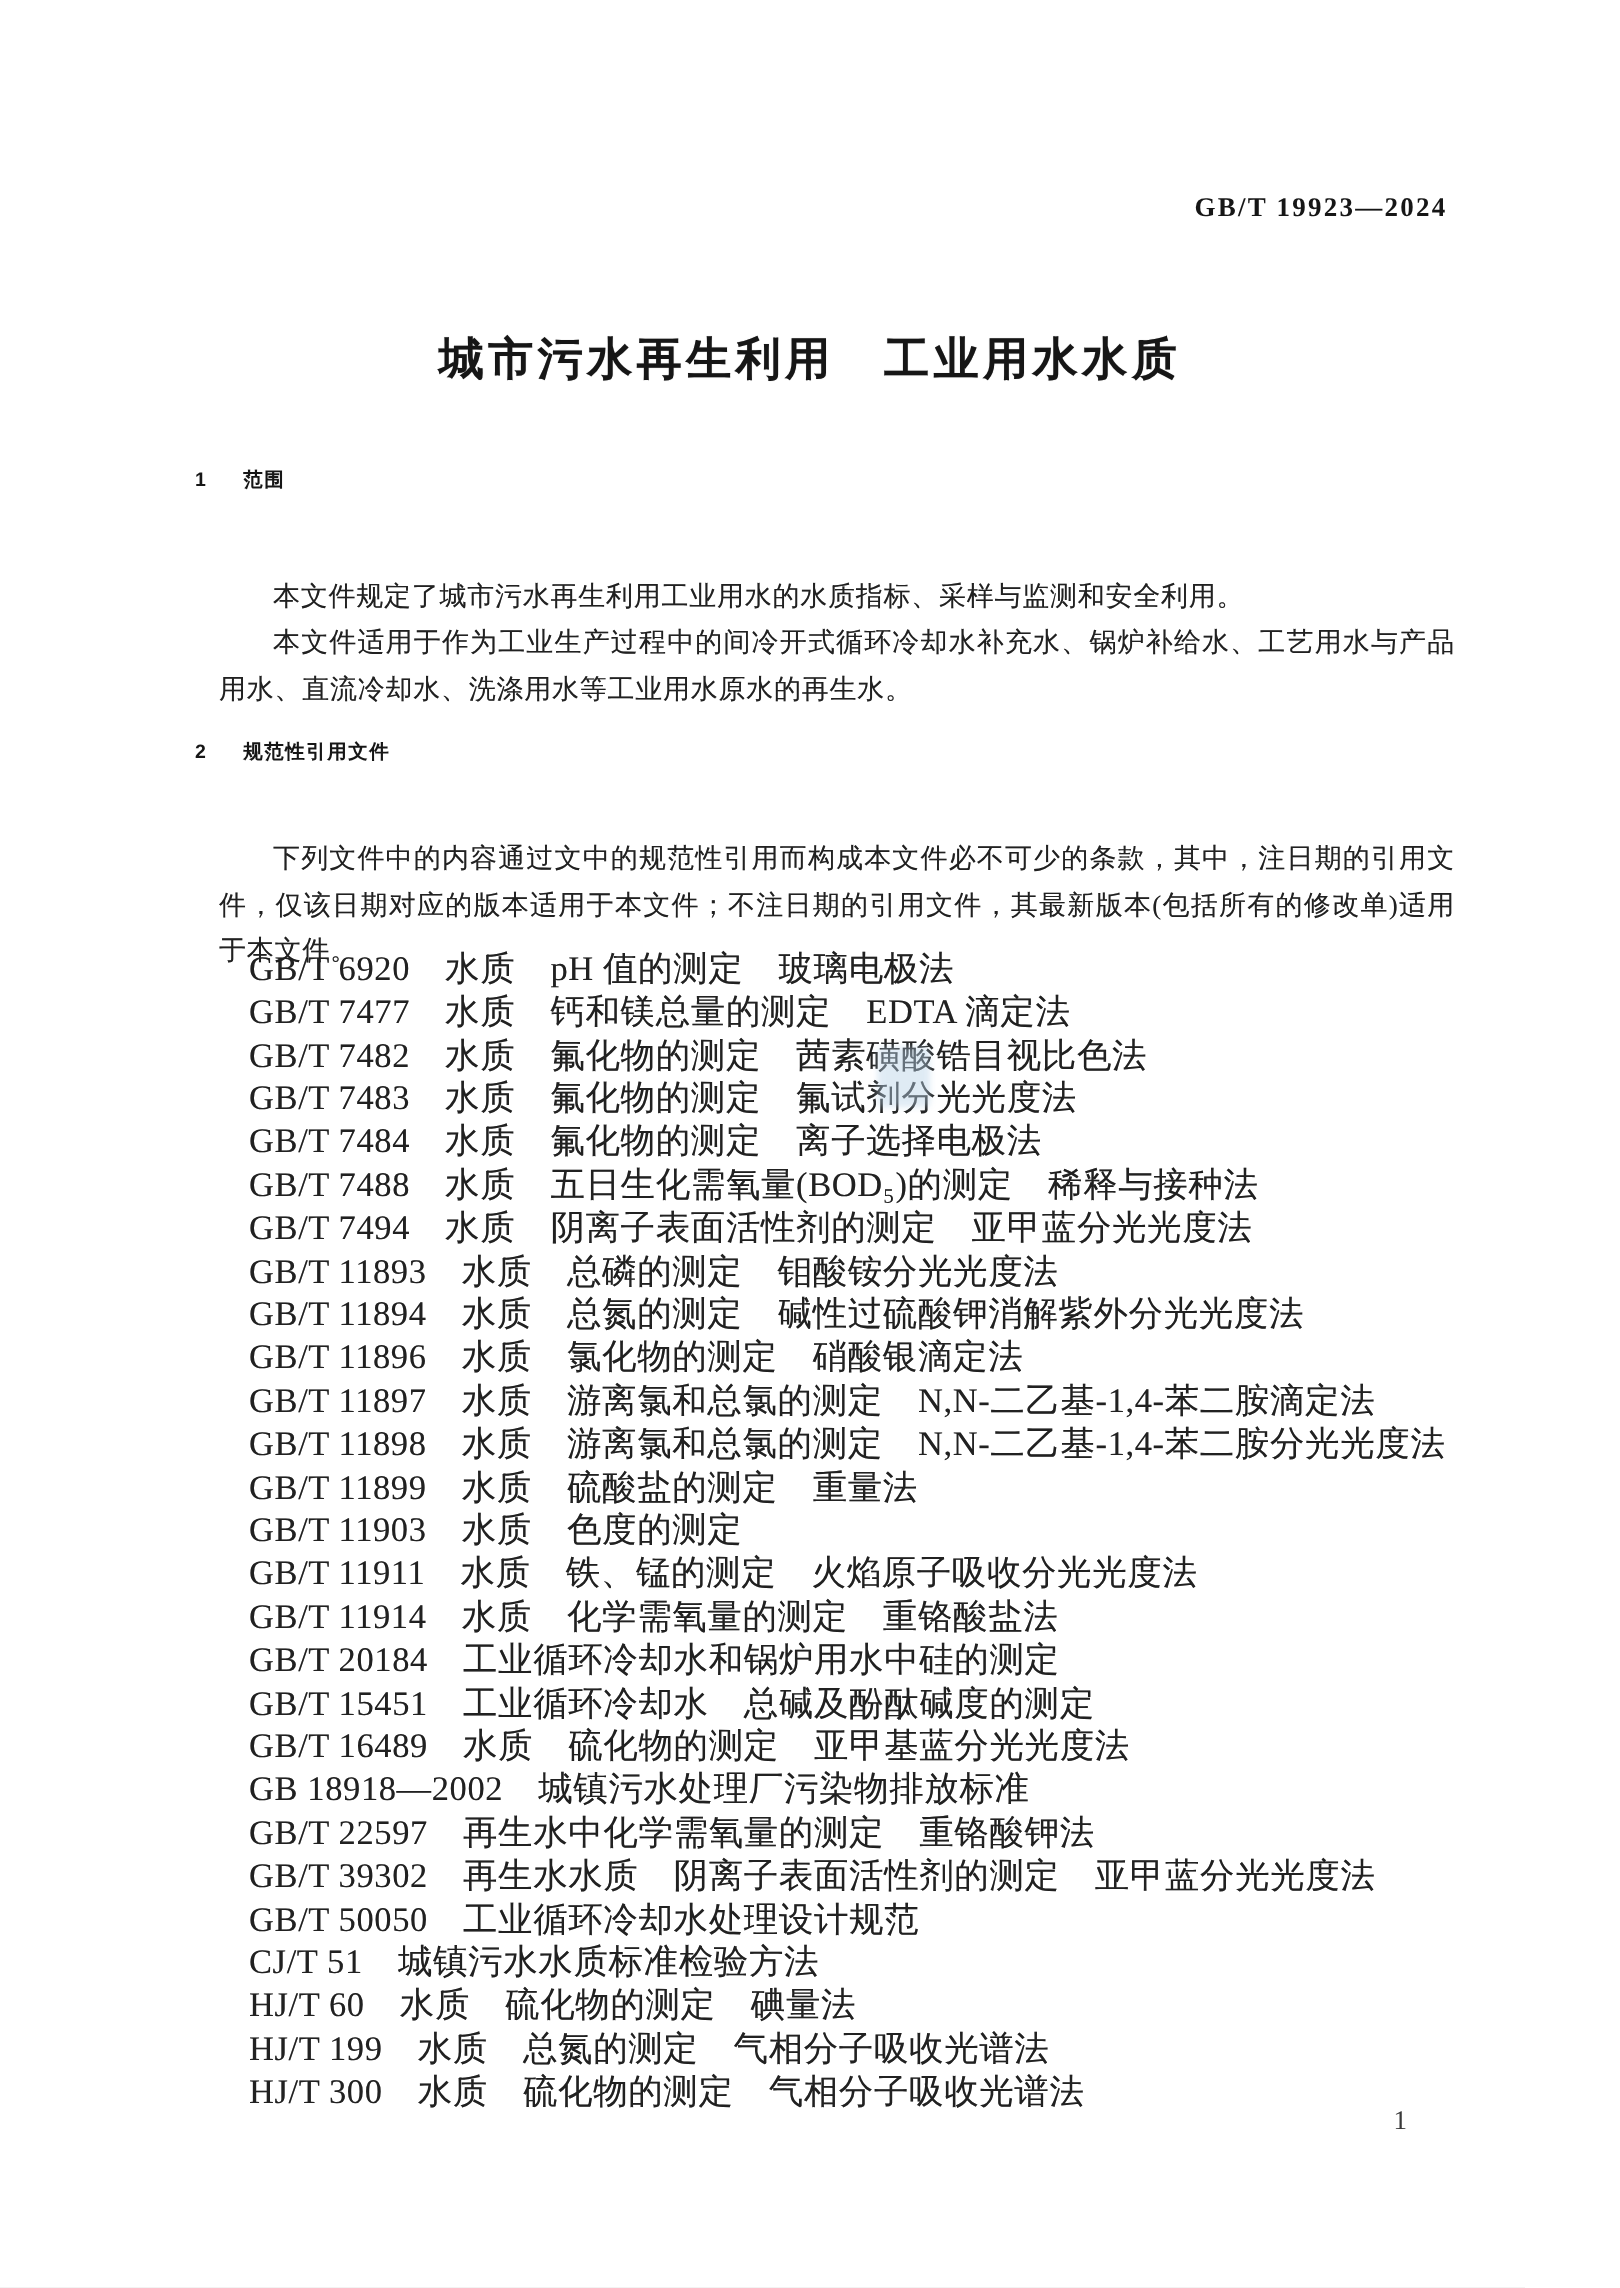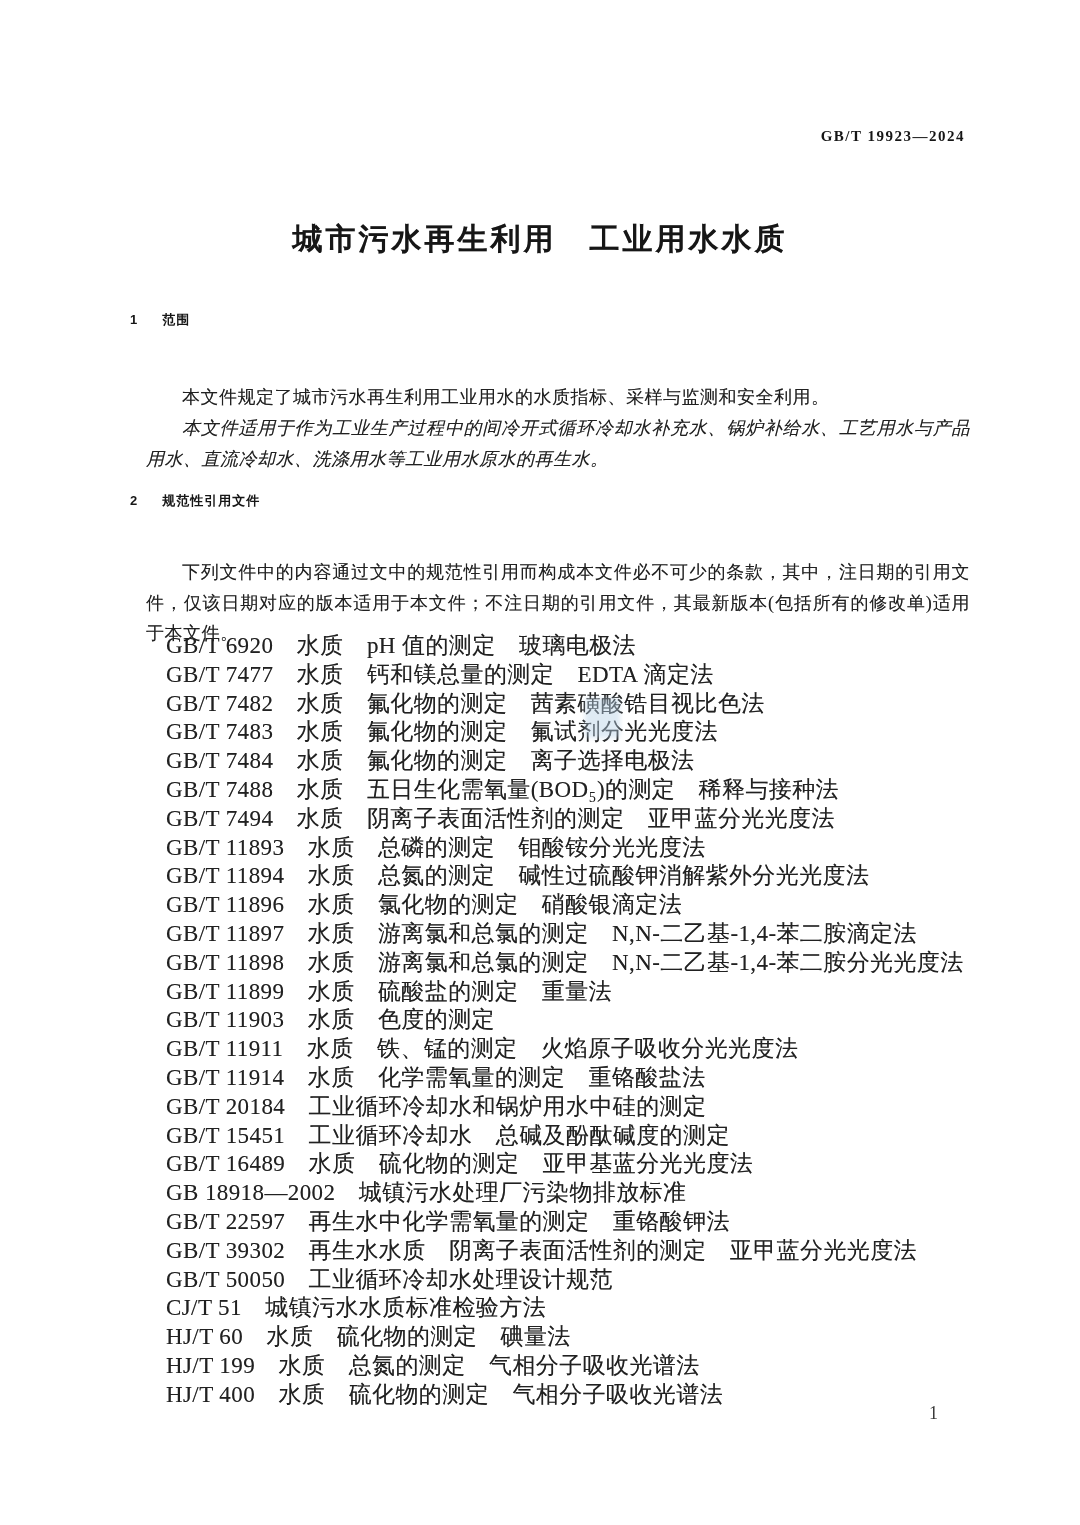--- a/index.html
+++ b/index.html
@@ -17,21 +17,21 @@
     font-family: "Liberation Serif", serif;
     color: var(--text, #212121);
   }
   
   .doc-number {
     position: absolute;
     top: 128px;
     right: 115px;
     font-family: "Liberation Serif", serif;
     font-weight: bold;
-    font-size: 15px;
+    font-size: 18px;
     letter-spacing: 1.5px;
     color: var(--heading, #161616);
   }
   
   .title {
     position: absolute;
     top: 219px;
     left: 0;
     width: 100%;
     margin: 0;
@@ -64,21 +64,21 @@
     margin: 16px;
     font-size: 18px;
     line-height: 30.5px;
     letter-spacing: 0.5px;
     text-align: justify;
     text-indent: 2em;
     color: var(--text, #212121);
     text-shadow: 0 0 0.4px rgba(0,0,0,0.35);
   }
   .p-scope-1 { top: 366px; }
-  .p-scope-2 { top: 397px; font-style: italic; }
+  .p-scope-2 { top: 397px; }
   .p-refs-intro { top: 541px; }
   
   .ref-list {
     position: absolute;
     left: 130px;
     top: 632px;
     width: 840px;
     padding-left: 36px;
     box-sizing: border-box;
   }
@@ -154,20 +154,20 @@
       <div class="ref-line">GB/T 20184　工业循环冷却水和锅炉用水中硅的测定</div>
       <div class="ref-line">GB/T 15451　工业循环冷却水　总碱及酚酞碱度的测定</div>
       <div class="ref-line">GB/T 16489　水质　硫化物的测定　亚甲基蓝分光光度法</div>
       <div class="ref-line">GB 18918—2002　城镇污水处理厂污染物排放标准</div>
       <div class="ref-line">GB/T 22597　再生水中化学需氧量的测定　重铬酸钾法</div>
       <div class="ref-line">GB/T 39302　再生水水质　阴离子表面活性剂的测定　亚甲蓝分光光度法</div>
       <div class="ref-line">GB/T 50050　工业循环冷却水处理设计规范</div>
       <div class="ref-line">CJ/T 51　城镇污水水质标准检验方法</div>
       <div class="ref-line">HJ/T 60　水质　硫化物的测定　碘量法</div>
       <div class="ref-line">HJ/T 199　水质　总氮的测定　气相分子吸收光谱法</div>
-      <div class="ref-line">HJ/T 400　水质　硫化物的测定　气相分子吸收光谱法</div>
+      <div class="ref-line">HJ/T 300　水质　硫化物的测定　气相分子吸收光谱法</div>
     </div>
 
   <div class="watermark"></div>
 
   <div class="page-number">1</div>
 
 </div>
 
 </body></html>

